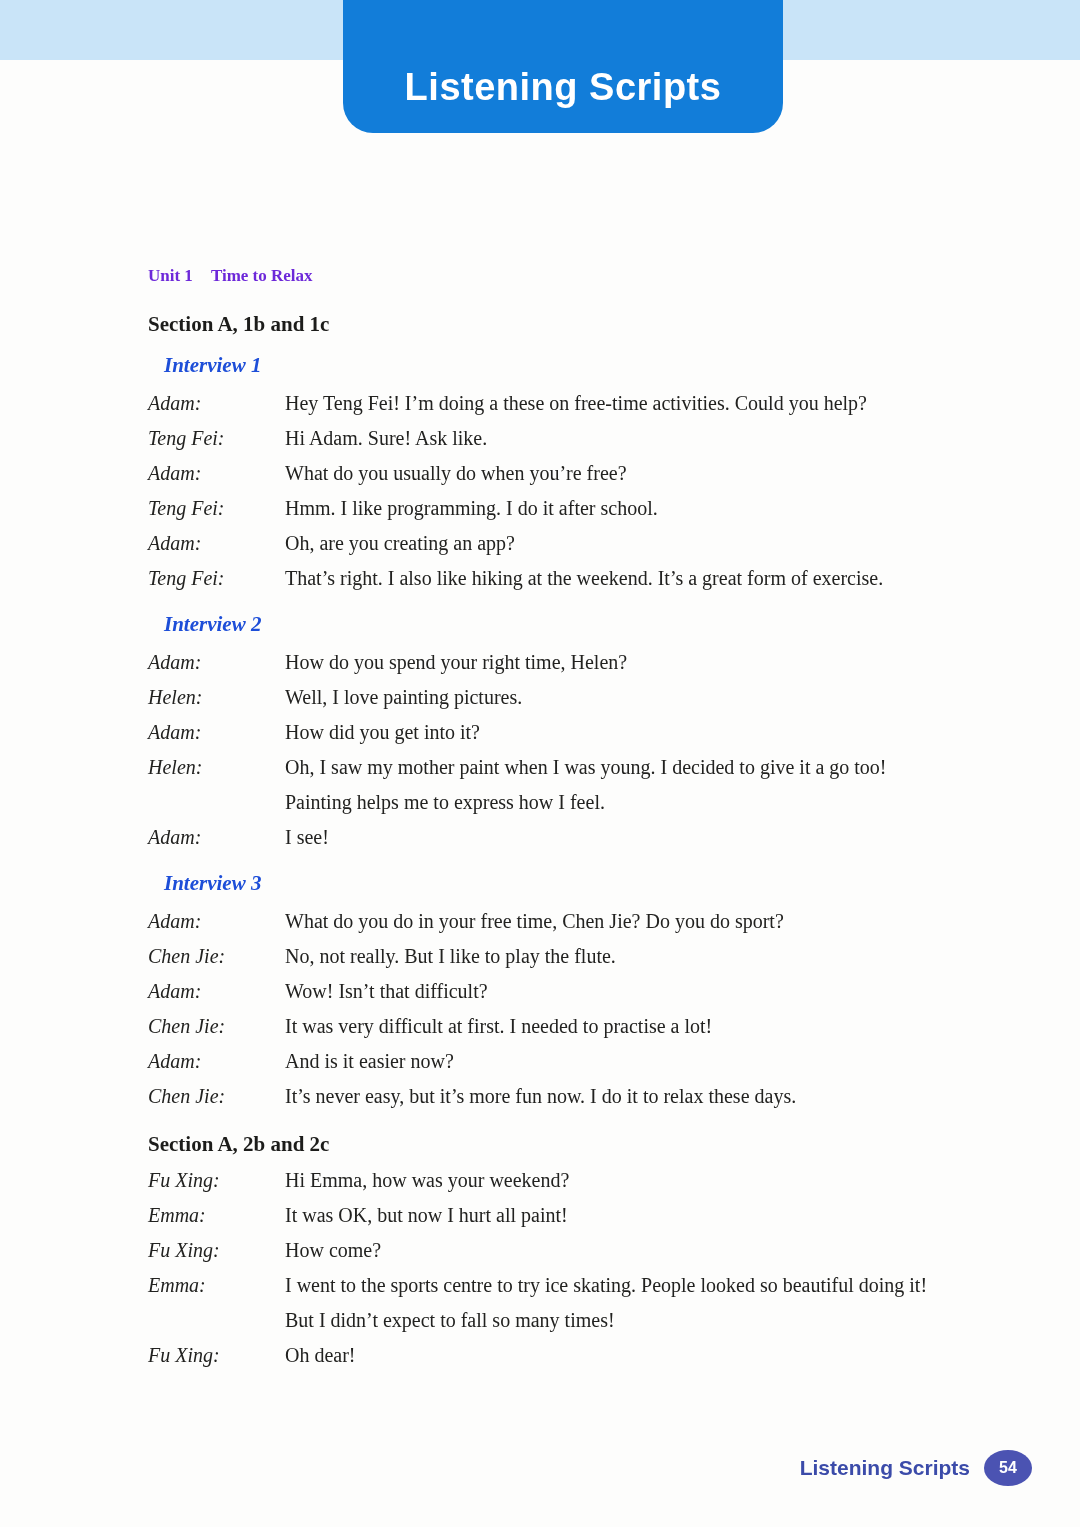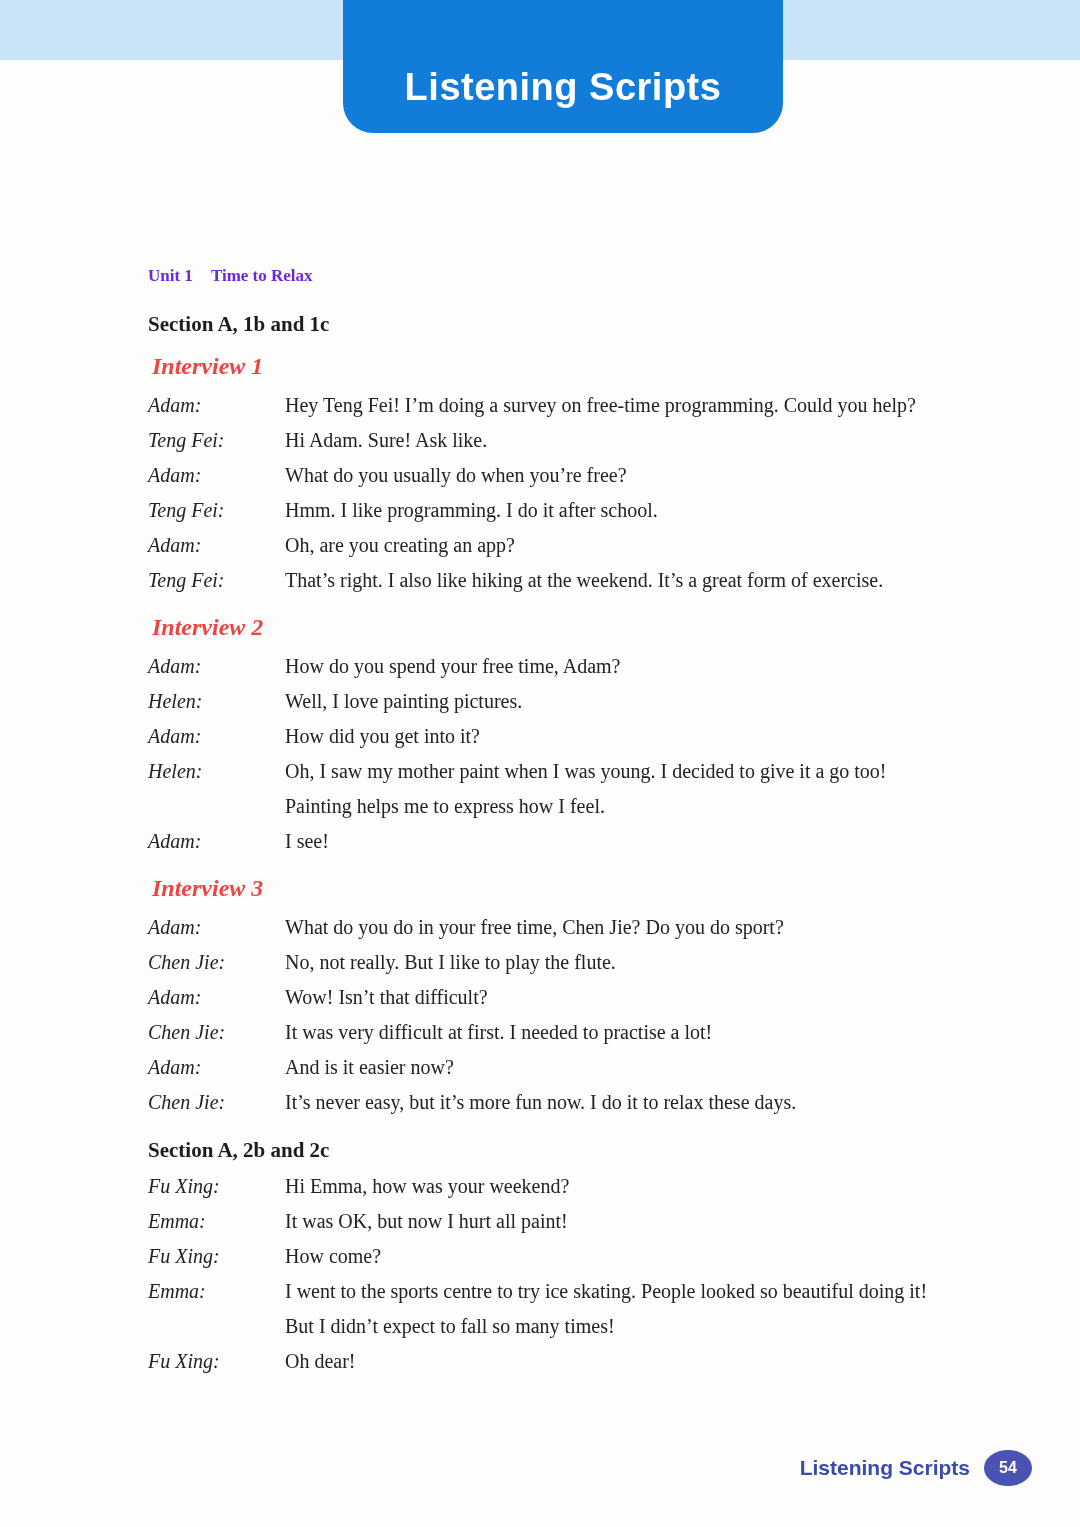--- a/index.html
+++ b/index.html
@@ -63,25 +63,25 @@
 
   .section-heading {
     margin: 24px 0 10px 0;
     font-size: 21px;
     font-weight: 700;
     color: #1c1c1a;
   }
   .section-heading.second { margin-top: 18px; margin-bottom: 6px; }
 
   .interview-title {
-    margin: 16px 0 8px 4px;
-    font-size: 24px;
+    margin: 16px 0 8px 16px;
+    font-size: 21px;
     font-weight: 700;
     font-style: italic;
-    color: #ef4444;
+    color: #1d4ed8;
   }
 
   .row {
     display: flex;
     align-items: flex-start;
     line-height: 35px;
     font-size: 20px;
     gap: 45px;
   }
   .speaker {
@@ -133,21 +133,21 @@
 
   <main class="content">
 
     <h2 class="unit-title"><span>Unit 1</span><span class="unit-name">Time to Relax</span></h2>
 
     <h3 class="section-heading">Section A, 1b and 1c</h3>
 
     <h4 class="interview-title">Interview 1</h4>
     <div class="row">
       <span class="speaker">Adam:</span>
-      <span class="line-text">Hey Teng Fei! I’m doing a survey on free-time programming. Could you help?</span>
+      <span class="line-text">Hey Teng Fei! I’m doing a these on free-time activities. Could you help?</span>
     </div>
     <div class="row">
       <span class="speaker">Teng Fei:</span>
       <span class="line-text">Hi Adam. Sure! Ask like.</span>
     </div>
     <div class="row">
       <span class="speaker">Adam:</span>
       <span class="line-text">What do you usually do when you’re free?</span>
     </div>
     <div class="row">
@@ -159,21 +159,21 @@
       <span class="line-text">Oh, are you creating an app?</span>
     </div>
     <div class="row">
       <span class="speaker">Teng Fei:</span>
       <span class="line-text">That’s right. I also like hiking at the weekend. It’s a great form of exercise.</span>
     </div>
 
     <h4 class="interview-title">Interview 2</h4>
     <div class="row">
       <span class="speaker">Adam:</span>
-      <span class="line-text">How do you spend your free time, Adam?</span>
+      <span class="line-text">How do you spend your right time, Helen?</span>
     </div>
     <div class="row">
       <span class="speaker">Helen:</span>
       <span class="line-text">Well, I love painting pictures.</span>
     </div>
     <div class="row">
       <span class="speaker">Adam:</span>
       <span class="line-text">How did you get into it?</span>
     </div>
     <div class="row">

